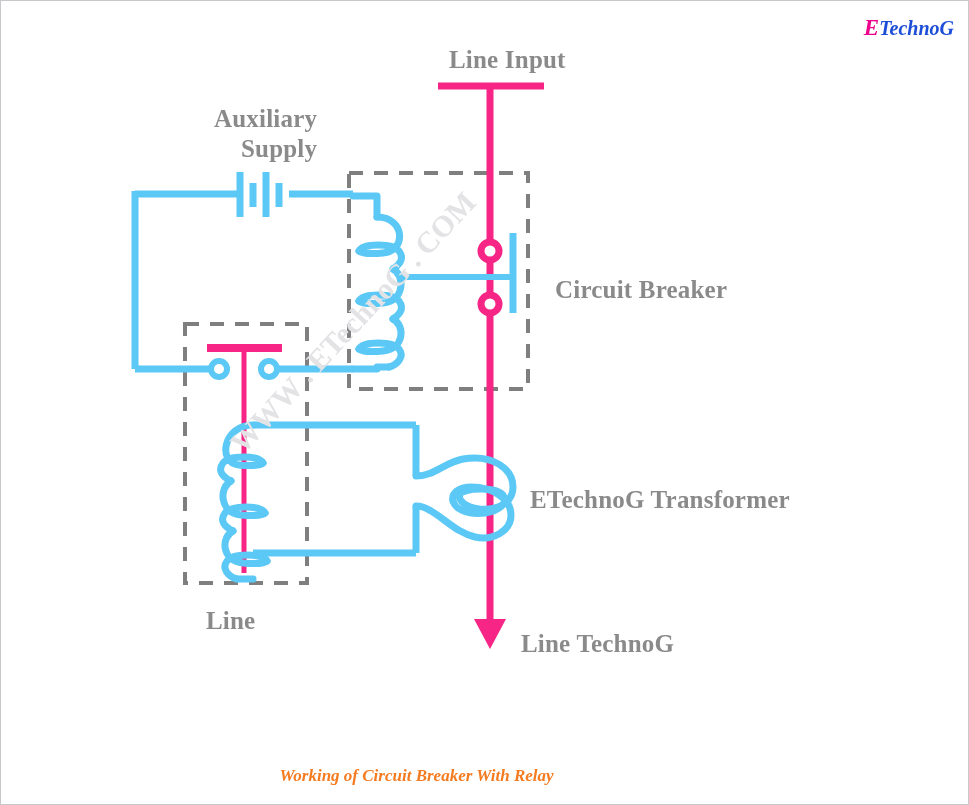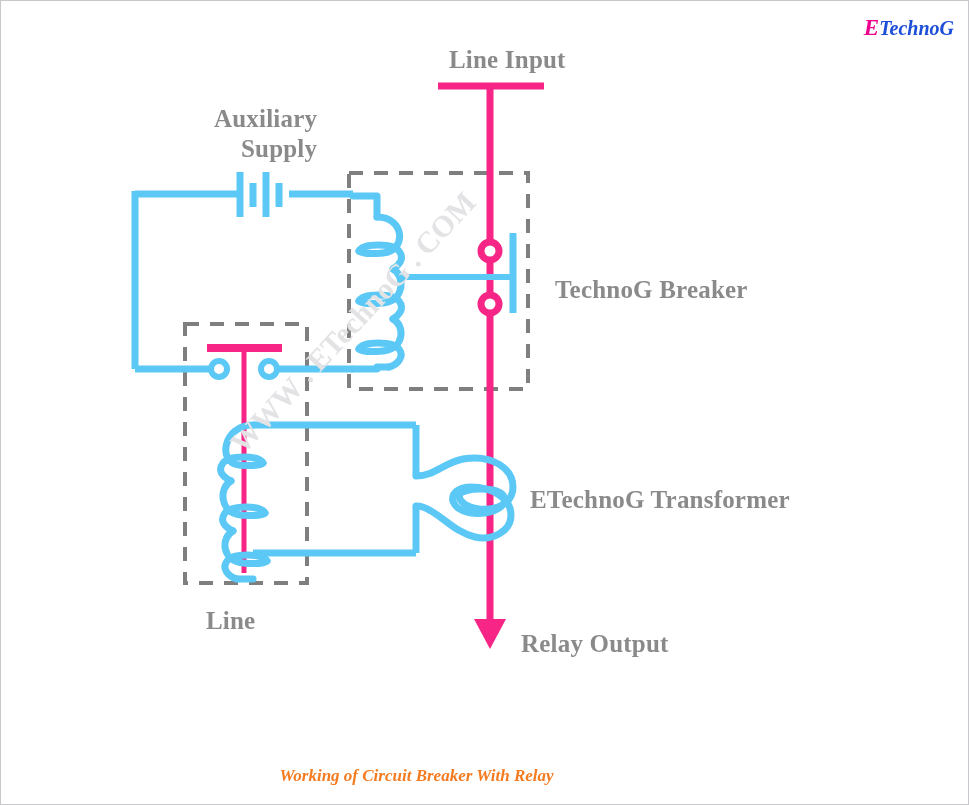--- a/index.html
+++ b/index.html
@@ -188,27 +188,27 @@
                C 424 506 420 505 415 505"></path>
     </g>
 
   </svg>
 
   <div class="lbl" style="left:437px; top:44px;margin-left:11px;">Line Input</div>
 
   <div class="lbl" style="left:213px; top:103px; text-align:right;">Auxiliary
 Supply</div>
 
-  <div class="lbl" style="left:554px; top:274px;">TechnoG Breaker</div>
+  <div class="lbl" style="left:554px; top:274px;">Circuit Breaker</div>
 
   <div class="lbl" style="left:529px; top:484px;">ETechnoG Transformer</div>
 
   <div class="lbl" style="left:205px; top:605px;">Line</div>
 
-  <div class="lbl" style="left:520px; top:628px;">Relay Output</div>
+  <div class="lbl" style="left:520px; top:628px;">Line TechnoG</div>
 
   <div id="watermark">
     <span>WWW . ETechnoG . COM</span>
   </div>
 
   <div id="logo"><span class="logo-e">E</span><span class="logo-rest">TechnoG</span></div>
 
   <div id="caption">Working of Circuit Breaker With Relay</div>
 
 </div>

